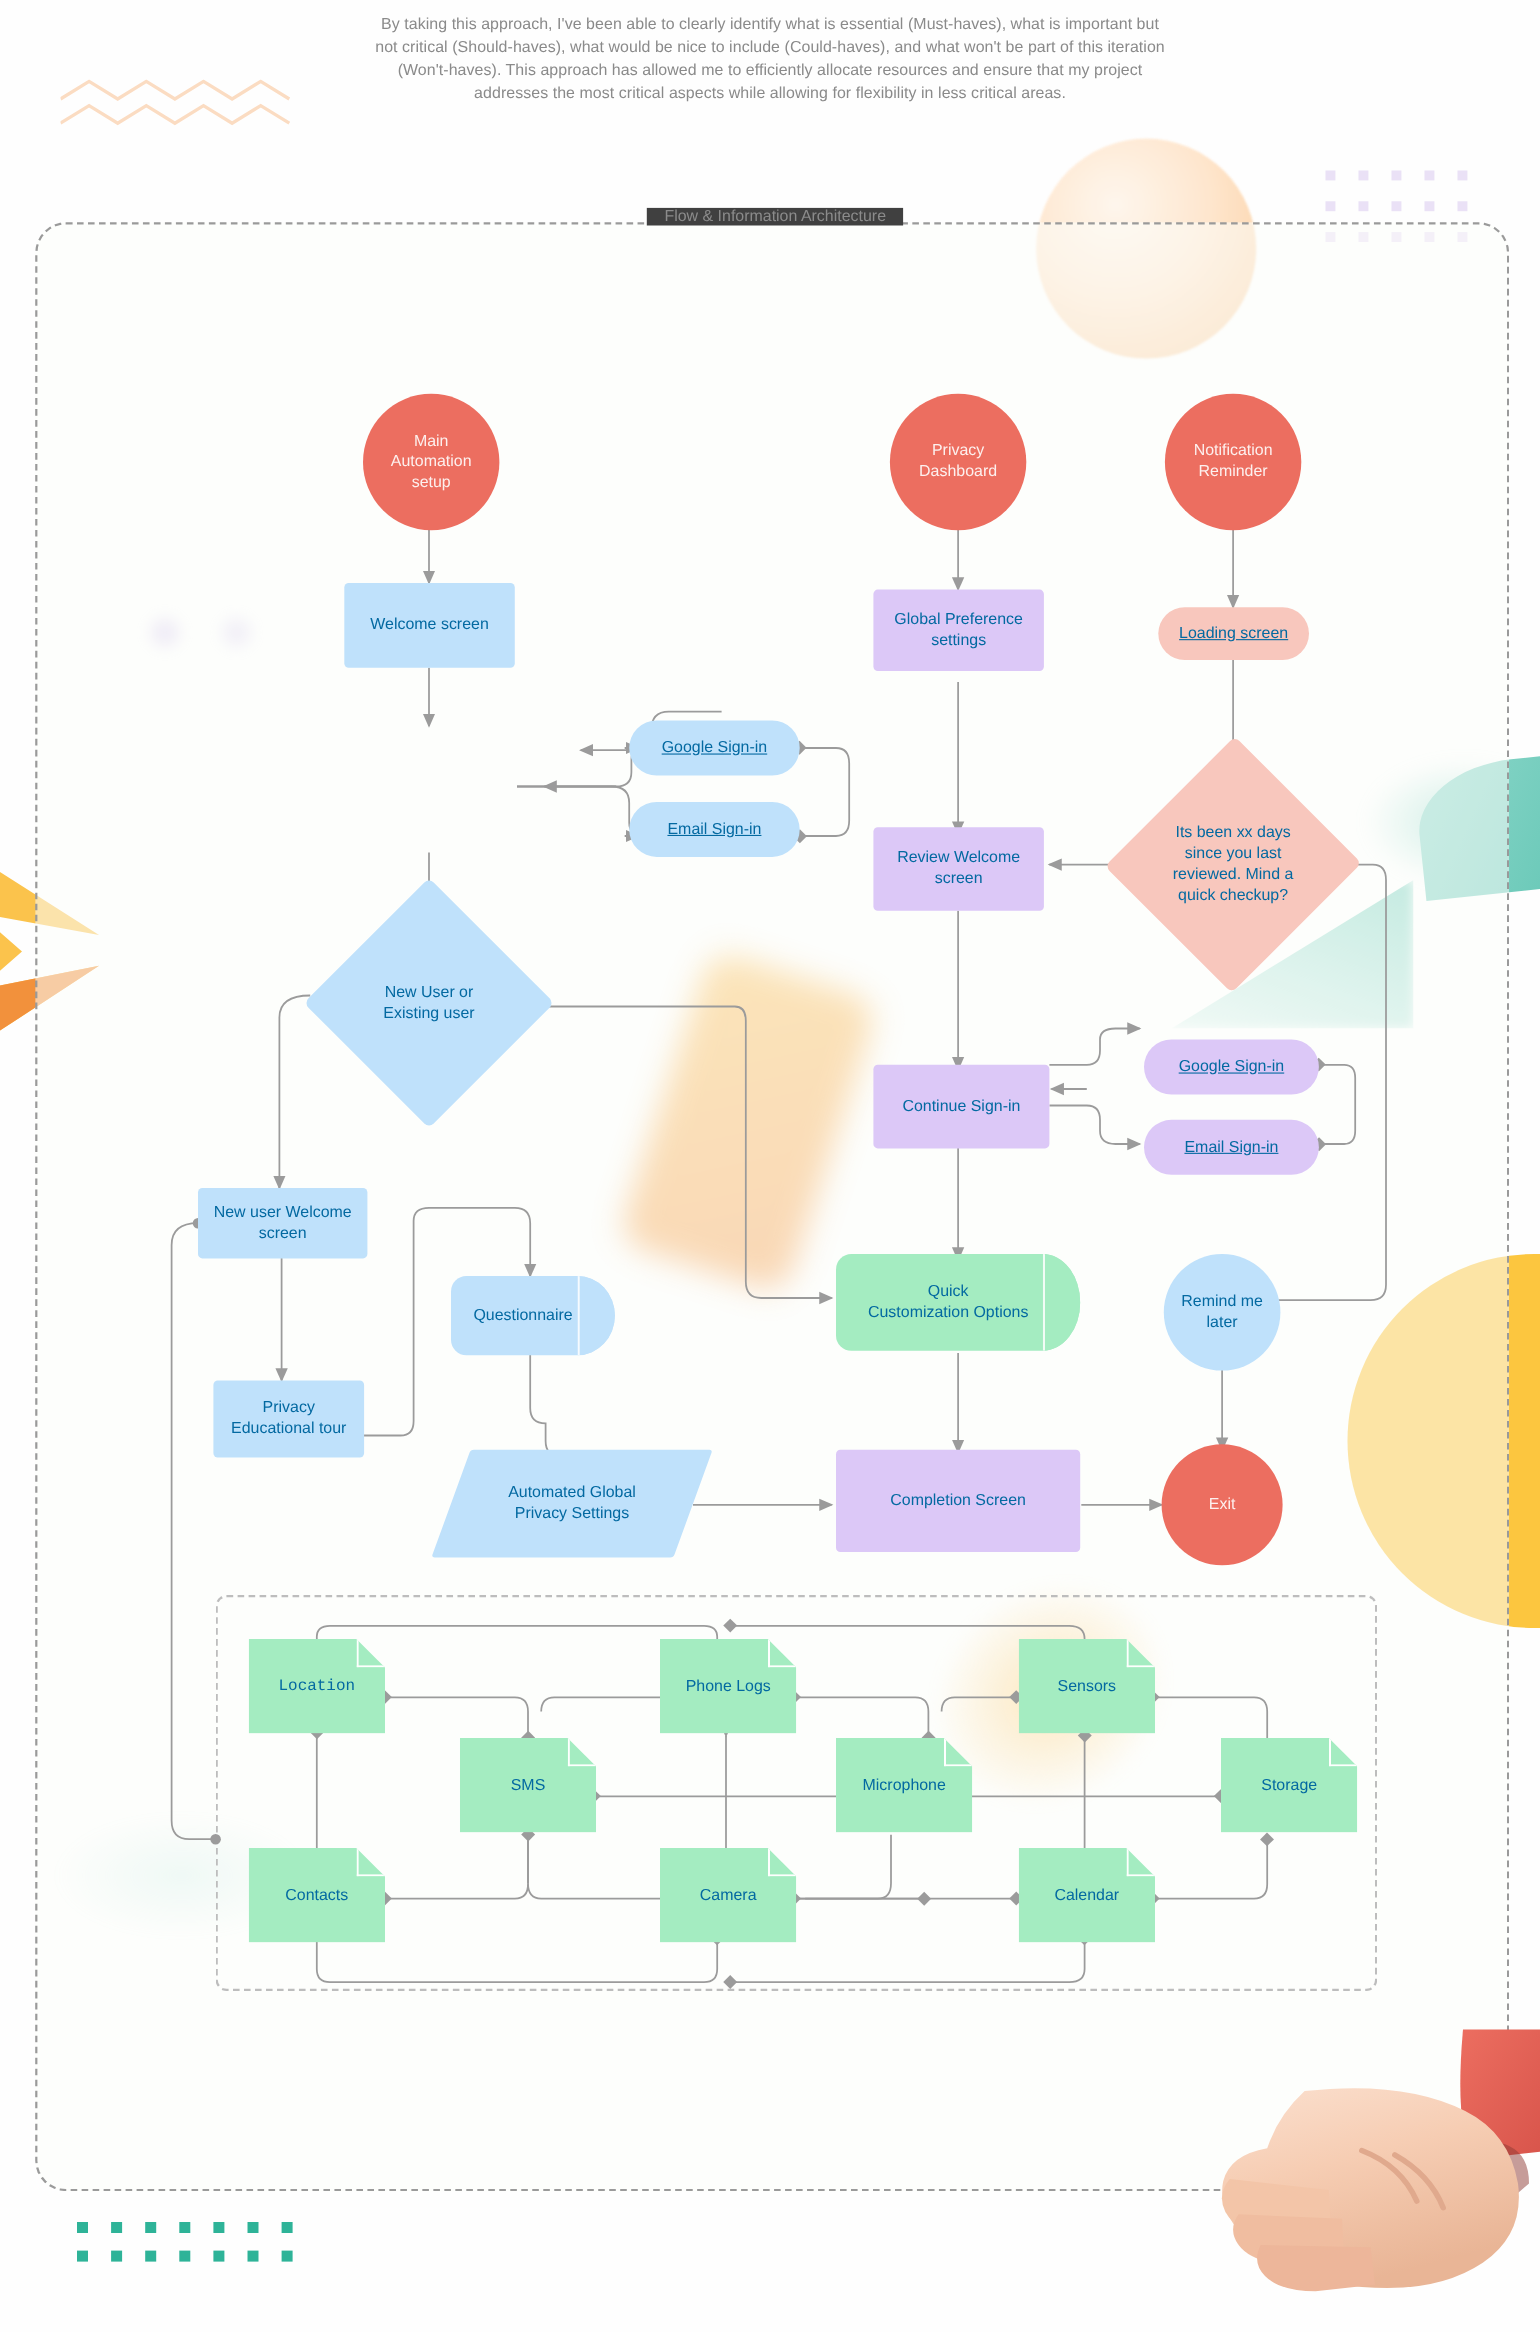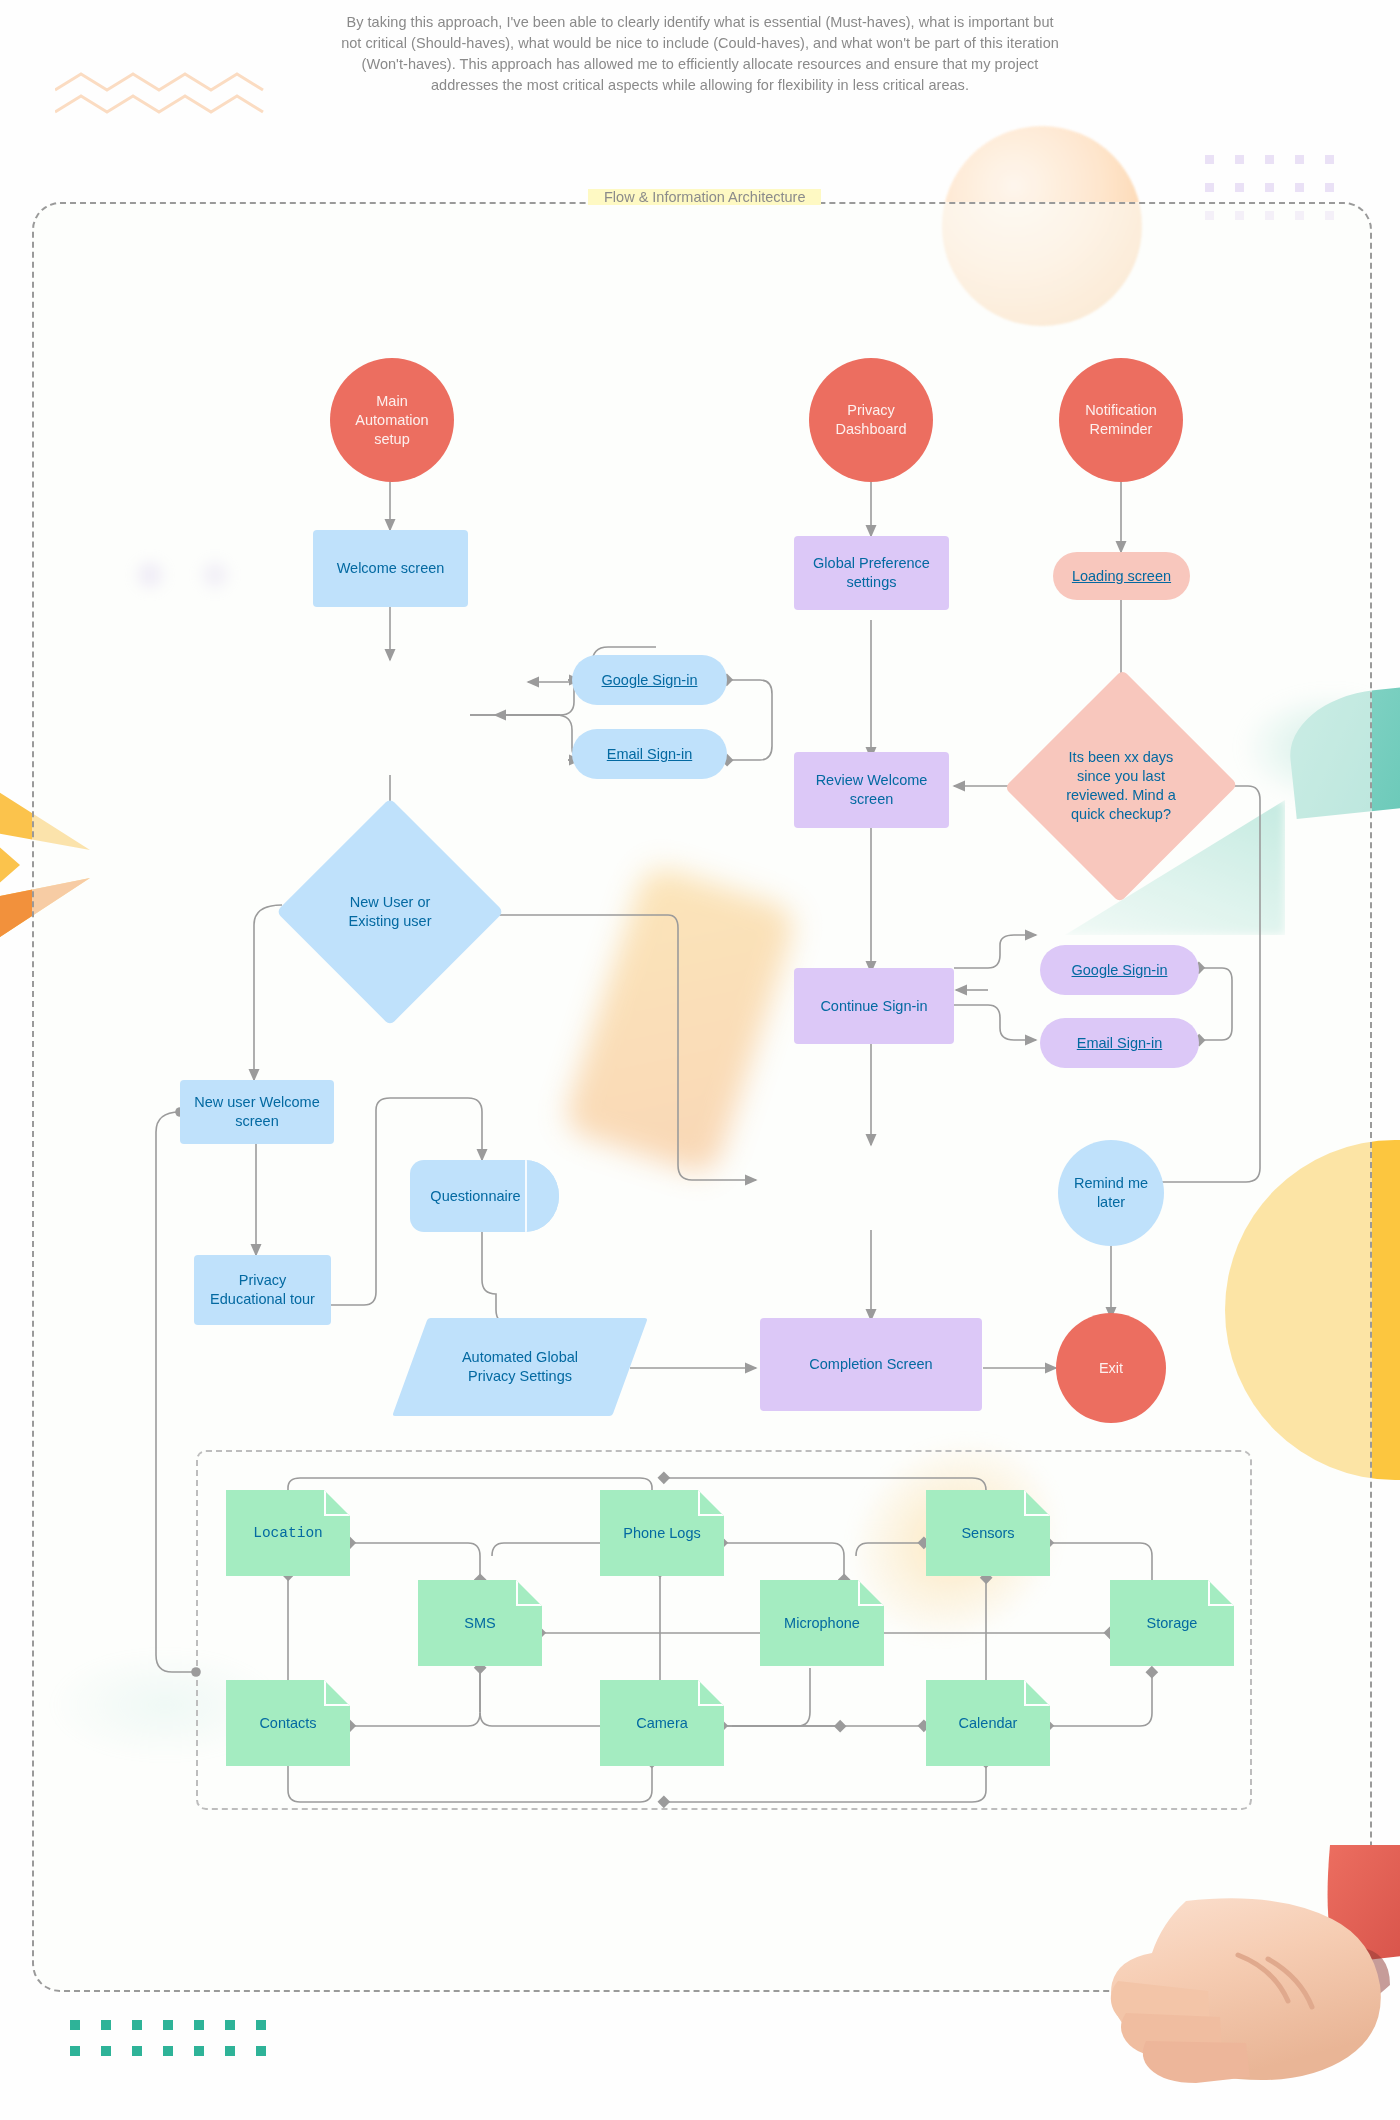--- a/index.html
+++ b/index.html
@@ -133,21 +133,21 @@
     left: 32px; top: 202px;
     width: 1340px; height: 1790px;
     border: 2px dashed #9a9a9a;
     border-radius: 28px;
     background: rgba(252,254,250,.55);
     z-index: 10;
   }
   #frame-title {
     position: absolute;
     left: 588px; top: 189px;
-    background: #fef9c3;
+    background: #404040;
     padding: 0 16px;
     font-size: 14.5px;
     color: #8b8b8b;
     z-index: 12;
   }
 
   
   #flow {
     position: absolute; left: 0; top: 0;
     width: 1236px; height: 2120px;
@@ -415,20 +415,26 @@
 
     <div class="node n-rect c-purple" style="left:794px;top:752px;width:155px;height:76px;">Review Welcome
 screen</div>
 
     <div class="node n-rect c-purple" style="left:794px;top:968px;width:160px;height:76px;">Continue Sign-in</div>
 
     <div class="node n-pill c-purple" style="left:1040px;top:945px;width:159px;height:50px;">Google Sign-in</div>
 
     <div class="node n-pill c-purple" style="left:1040px;top:1018px;width:159px;height:50px;">Email Sign-in</div>
 
+    <div class="node n-cyl" style="left:760px;top:1140px;width:222px;height:88px;">
+      <div class="cylbody c-green"></div>
+      <div class="cylcap c-green"></div>
+      <span class="ctxt">Quick
+Customization Options</span>
+    </div>
 
     <div class="node n-rect c-purple" style="left:760px;top:1318px;width:222px;height:93px;">Completion Screen</div>
 
     <div class="node n-circle c-red" style="left:1059px;top:358px;width:124px;height:124px;">Notification
 Reminder</div>
 
     <div class="node n-pill c-pink" style="left:1053px;top:552px;width:137px;height:48px;">Loading screen</div>
 
     <div class="node n-diamond" style="left:1008px;top:670px;width:226px;height:232px;">
       <div class="dshape c-pink"></div>

